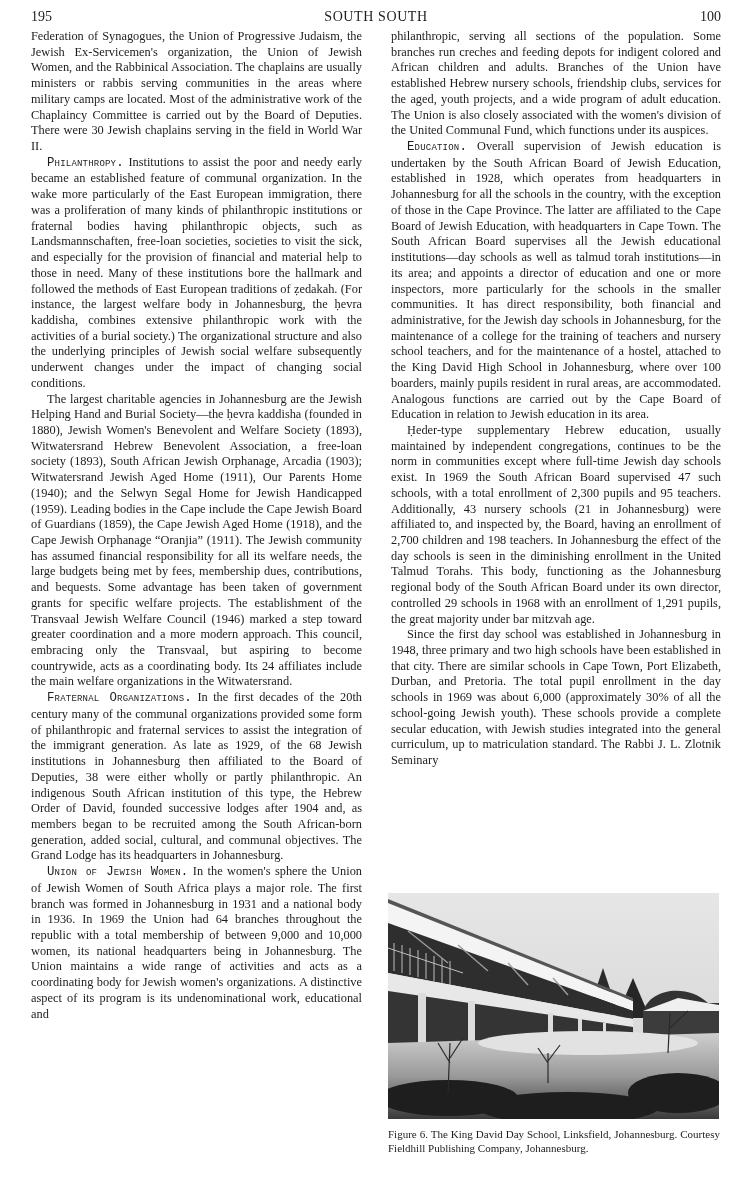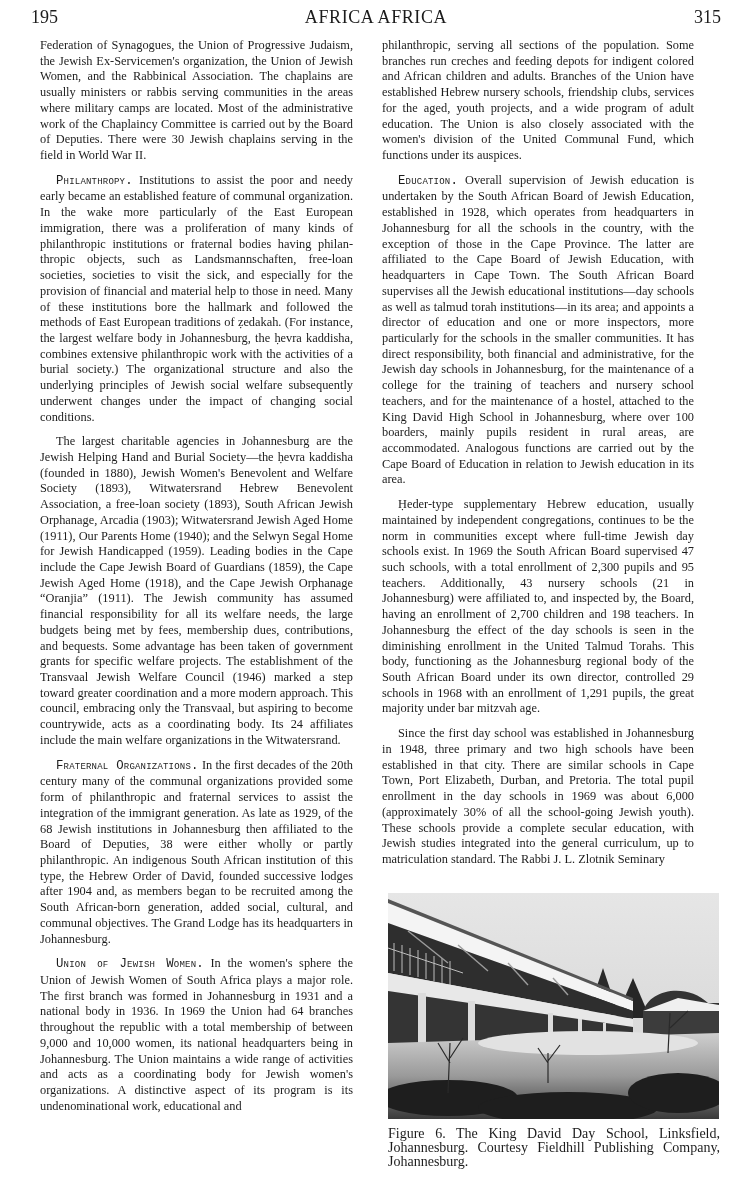--- a/index.html
+++ b/index.html
@@ -3,58 +3,58 @@
 <meta charset="utf-8">
 <style>
   html, body { margin: 0; padding: 0; background: #ffffff; }
   body {
     width: 743px; height: 1179px; position: relative; overflow: hidden;
     font-family: "Liberation Serif", "DejaVu Serif", serif;
     color: #1c1c1c;
   }
   .header {
     position: absolute; top: 6px; left: 31px; width: 690px; height: 22px;
-    font-size: 18px; line-height: 22px;
+    font-size: 14px; line-height: 22px;
   }
   .header .pn-left { position: absolute; left: 0; top: 0; }
   .header .pn-right { position: absolute; right: 0; top: 0; }
   .header .running-title {
     position: absolute; left: 0; right: 0; top: 0; text-align: center;
     letter-spacing: 0.6px;
   }
   .col {
     position: absolute; top: 29px;
     font-size: 12.35px; line-height: 15.72px;
     text-align: justify; hyphens: manual;
   }
   .col.left { left: 31px; width: 331px; }
-  .col.right { left: 373px; width: 330px; }
-  .col p { margin: 9px; }
+  .col.right { left: 391px; width: 330px; }
+  .col p { margin: 0; }
   .col p.indent { text-indent: 16px; }
   .sc { font-variant: small-caps; letter-spacing: 0.2px; font-family: Liberation Mono, monospace; }
   .it { }
   .figure {
     position: absolute; left: 388px; top: 893px; width: 332px;
   }
   .photo {
     width: 331px; height: 226px; position: relative; overflow: hidden;
     background: #d8d8d8;
   }
   .caption {
-    margin-top: 8px; font-size: 14px; line-height: 14px;
+    margin-top: 8px; font-size: 11px; line-height: 14px;
     text-align: justify; font-family: "Liberation Serif", "DejaVu Serif", serif;
   }
 </style>
 </head>
 <body>
 
 <div class="header">
   <span class="pn-left">195</span>
-  <span class="running-title">AFRICA AFRICA</span>
-  <span class="pn-right">315</span>
+  <span class="running-title">SOUTH SOUTH</span>
+  <span class="pn-right">100</span>
 </div>
 
 <div class="col left">
   <p>Federation of Synagogues, the Union of Progressive Judaism, the Jewish Ex-Servicemen's organization, the Union of Jewish Women, and the Rabbinical Association. The chaplains are usually ministers or rabbis serving communities in the areas where military camps are located. Most of the administrative work of the Chaplaincy Committee is carried out by the Board of Deputies. There were 30 Jewish chaplains serving in the field in World War II.</p>
   <p class="indent"><span class="sc">Philanthropy.</span><span> Institutions to assist the poor and needy early became an established feature of communal organiza­tion. In the wake more particularly of the East European immigration, there was a proliferation of many kinds of philanthropic institutions or fraternal bodies having philan­thropic objects, such as Landsmannschaften, free-loan societies, societies to visit the sick, and especially for the provision of financial and material help to those in need. Many of these institutions bore the hallmark and followed the methods of East European traditions of </span><span class="it">ẓedakah</span><span>. (For instance, the largest welfare body in Johannesburg, the </span><span class="it">ḥevra kaddisha</span><span>, combines extensive philanthropic work with the activities of a burial society.) The organizational structure and also the underlying principles of Jewish social welfare subsequently underwent changes under the impact of changing social conditions.</span></p>
   <p class="indent"><span>The largest charitable agencies in Johannesburg are the Jewish Helping Hand and Burial Society—the </span><span class="it">ḥevra kaddisha</span><span> (founded in 1880), Jewish Women's Benevolent and Welfare Society (1893), Witwatersrand Hebrew Benev­olent Association, a free-loan society (1893), South African Jewish Orphanage, Arcadia (1903); Witwatersrand Jewish Aged Home (1911), Our Parents Home (1940); and the Selwyn Segal Home for Jewish Handicapped (1959). Leading bodies in the Cape include the Cape Jewish Board of Guardians (1859), the Cape Jewish Aged Home (1918), and the Cape Jewish Orphanage “Oranjia” (1911). The Jewish community has assumed financial responsibility for all its welfare needs, the large budgets being met by fees, membership dues, contributions, and bequests. Some advantage has been taken of government grants for specific welfare projects. The establishment of the Transvaal Jewish Welfare Council (1946) marked a step toward greater coordination and a more modern approach. This council, embracing only the Transvaal, but aspiring to become countrywide, acts as a coordinating body. Its 24 affiliates include the main welfare organizations in the Witwaters­rand.</span></p>
   <p class="indent"><span class="sc">Fraternal Organizations.</span><span> In the first decades of the 20th century many of the communal organizations provid­ed some form of philanthropic and fraternal services to assist the integration of the immigrant generation. As late as 1929, of the 68 Jewish institutions in Johannesburg then affiliated to the Board of Deputies, 38 were either wholly or partly philanthropic. An indigenous South African institu­tion of this type, the Hebrew Order of David, founded successive lodges after 1904 and, as members began to be recruited among the South African-born generation, added social, cultural, and communal objectives. The Grand Lodge has its headquarters in Johannesburg.</span></p>
   <p class="indent"><span class="sc">Union of Jewish Women.</span><span> In the women's sphere the Union of Jewish Women of South Africa plays a major role. The first branch was formed in Johannesburg in 1931 and a national body in 1936. In 1969 the Union had 64 branches throughout the republic with a total membership of between 9,000 and 10,000 women, its national headquar­ters being in Johannesburg. The Union maintains a wide range of activities and acts as a coordinating body for Jewish women's organizations. A distinctive aspect of its program is its undenominational work, educational and</span></p>
 </div>
 

